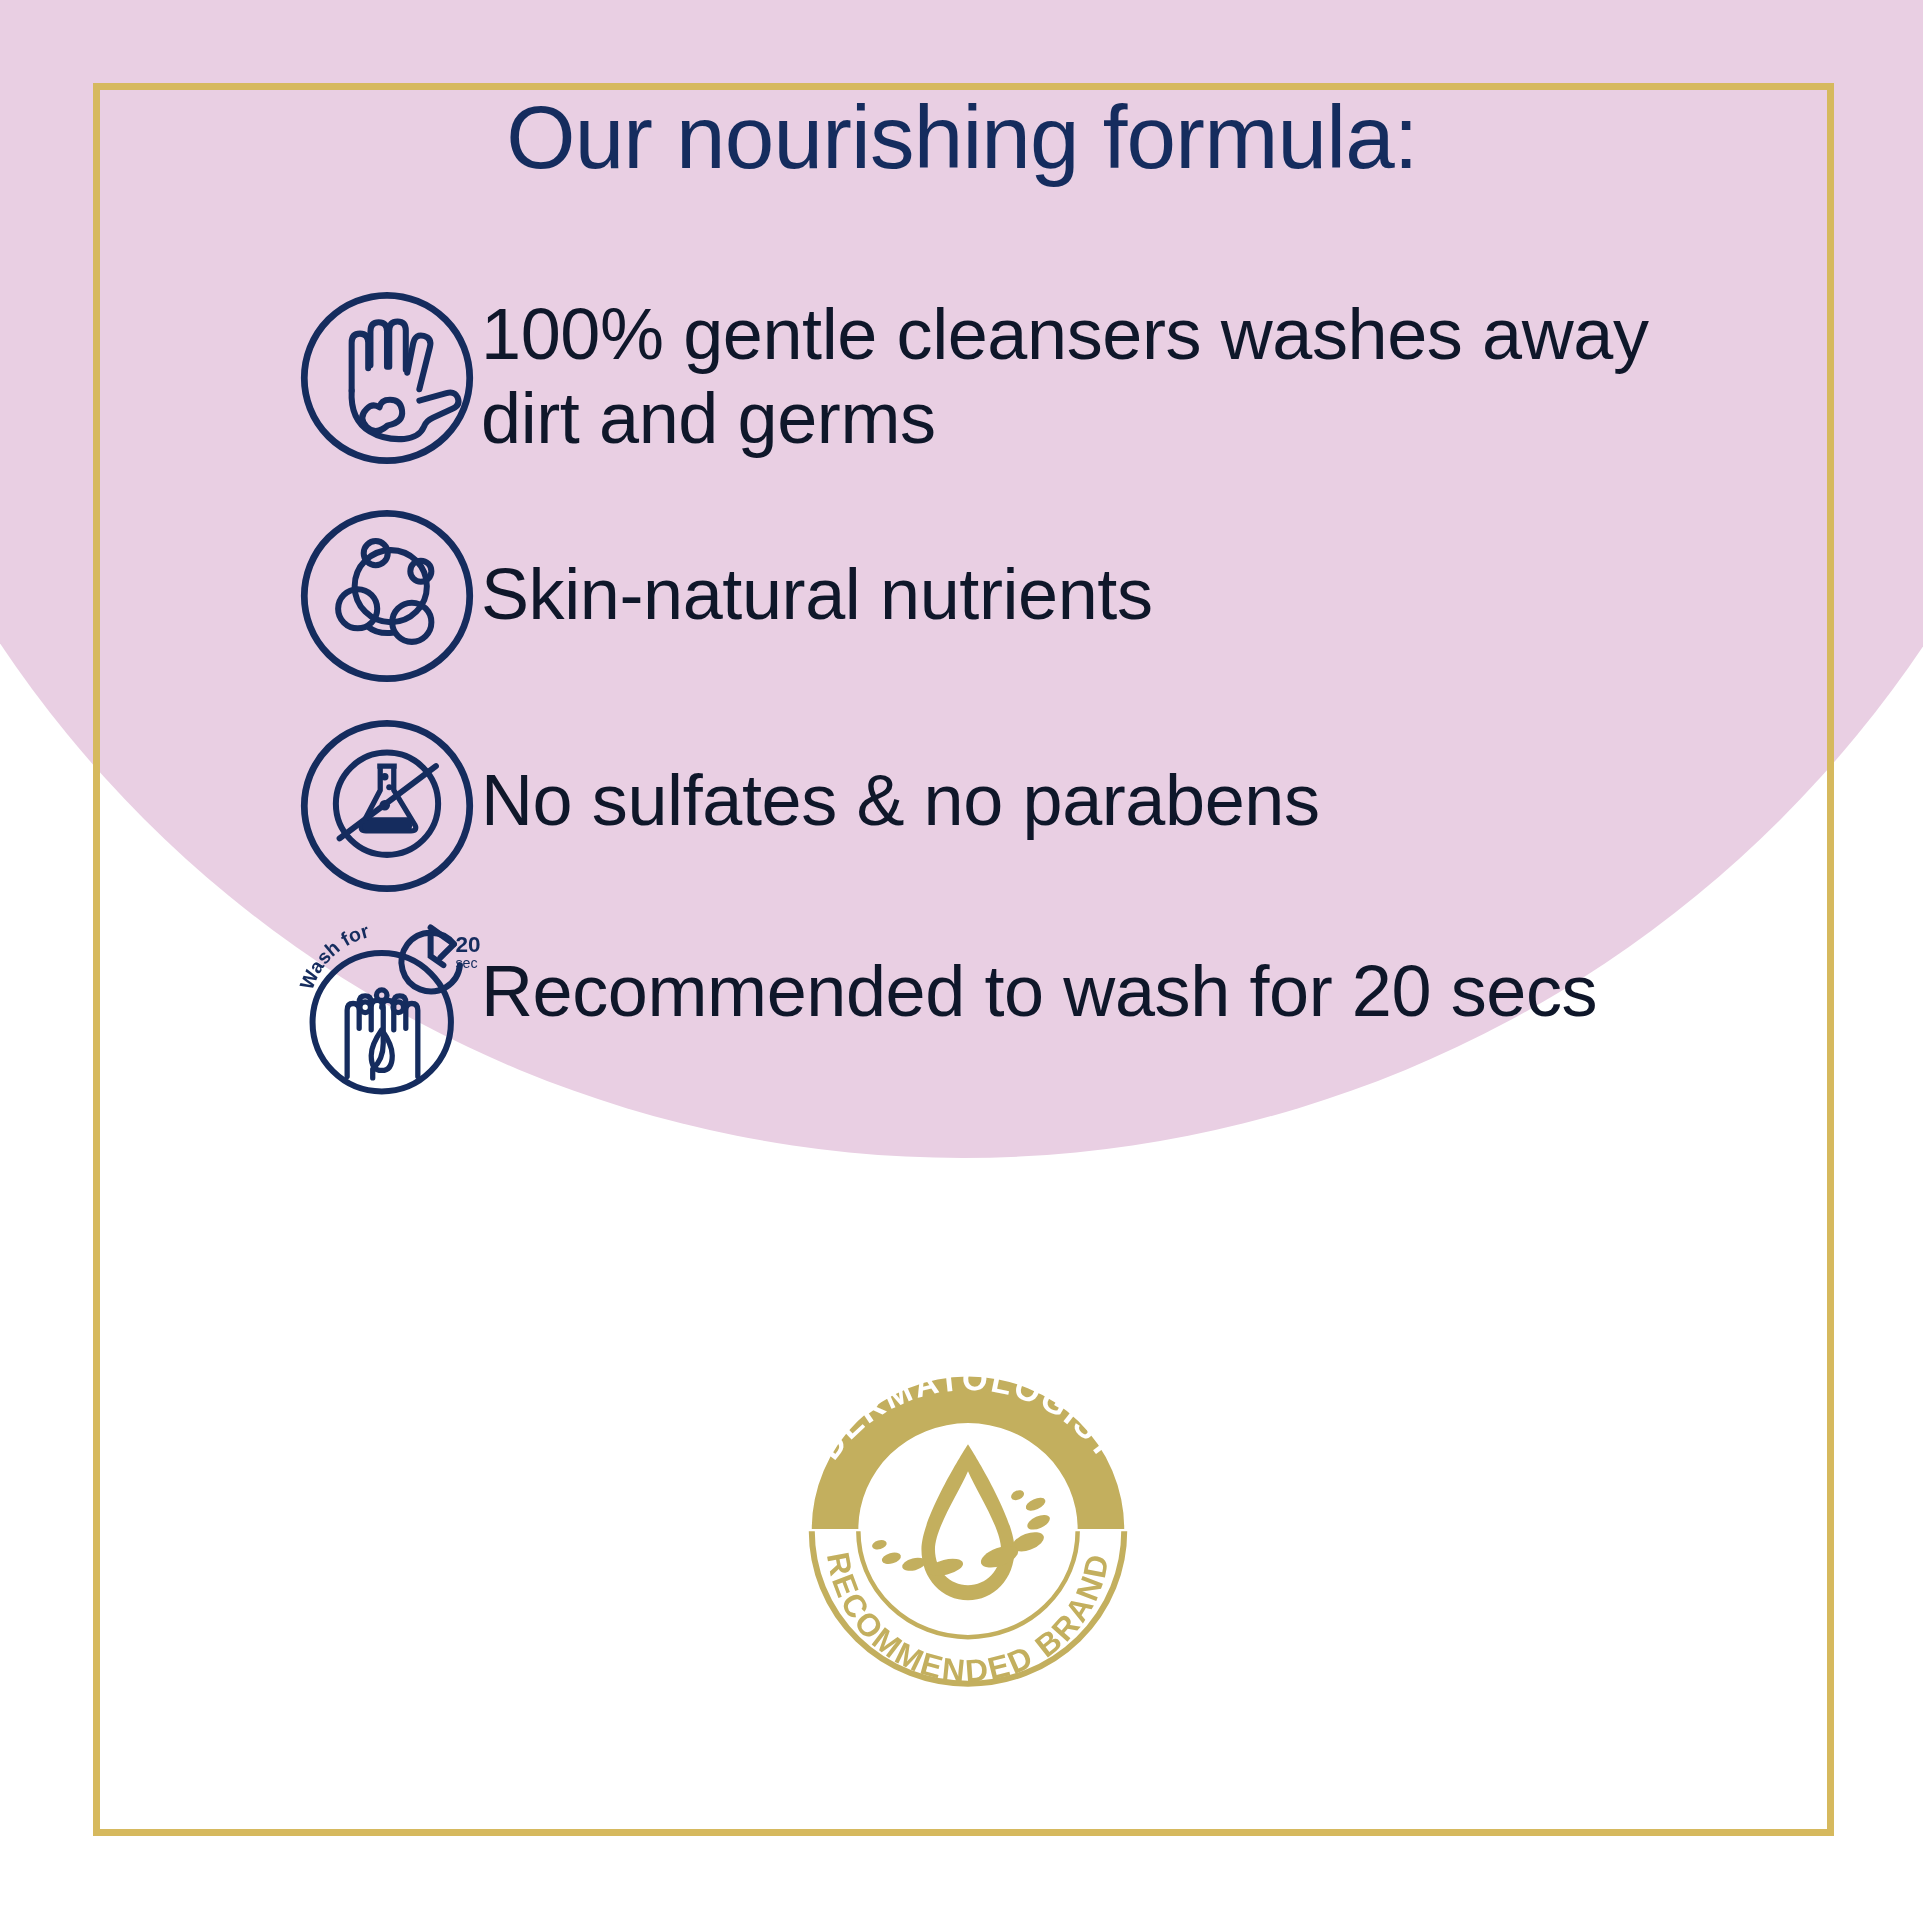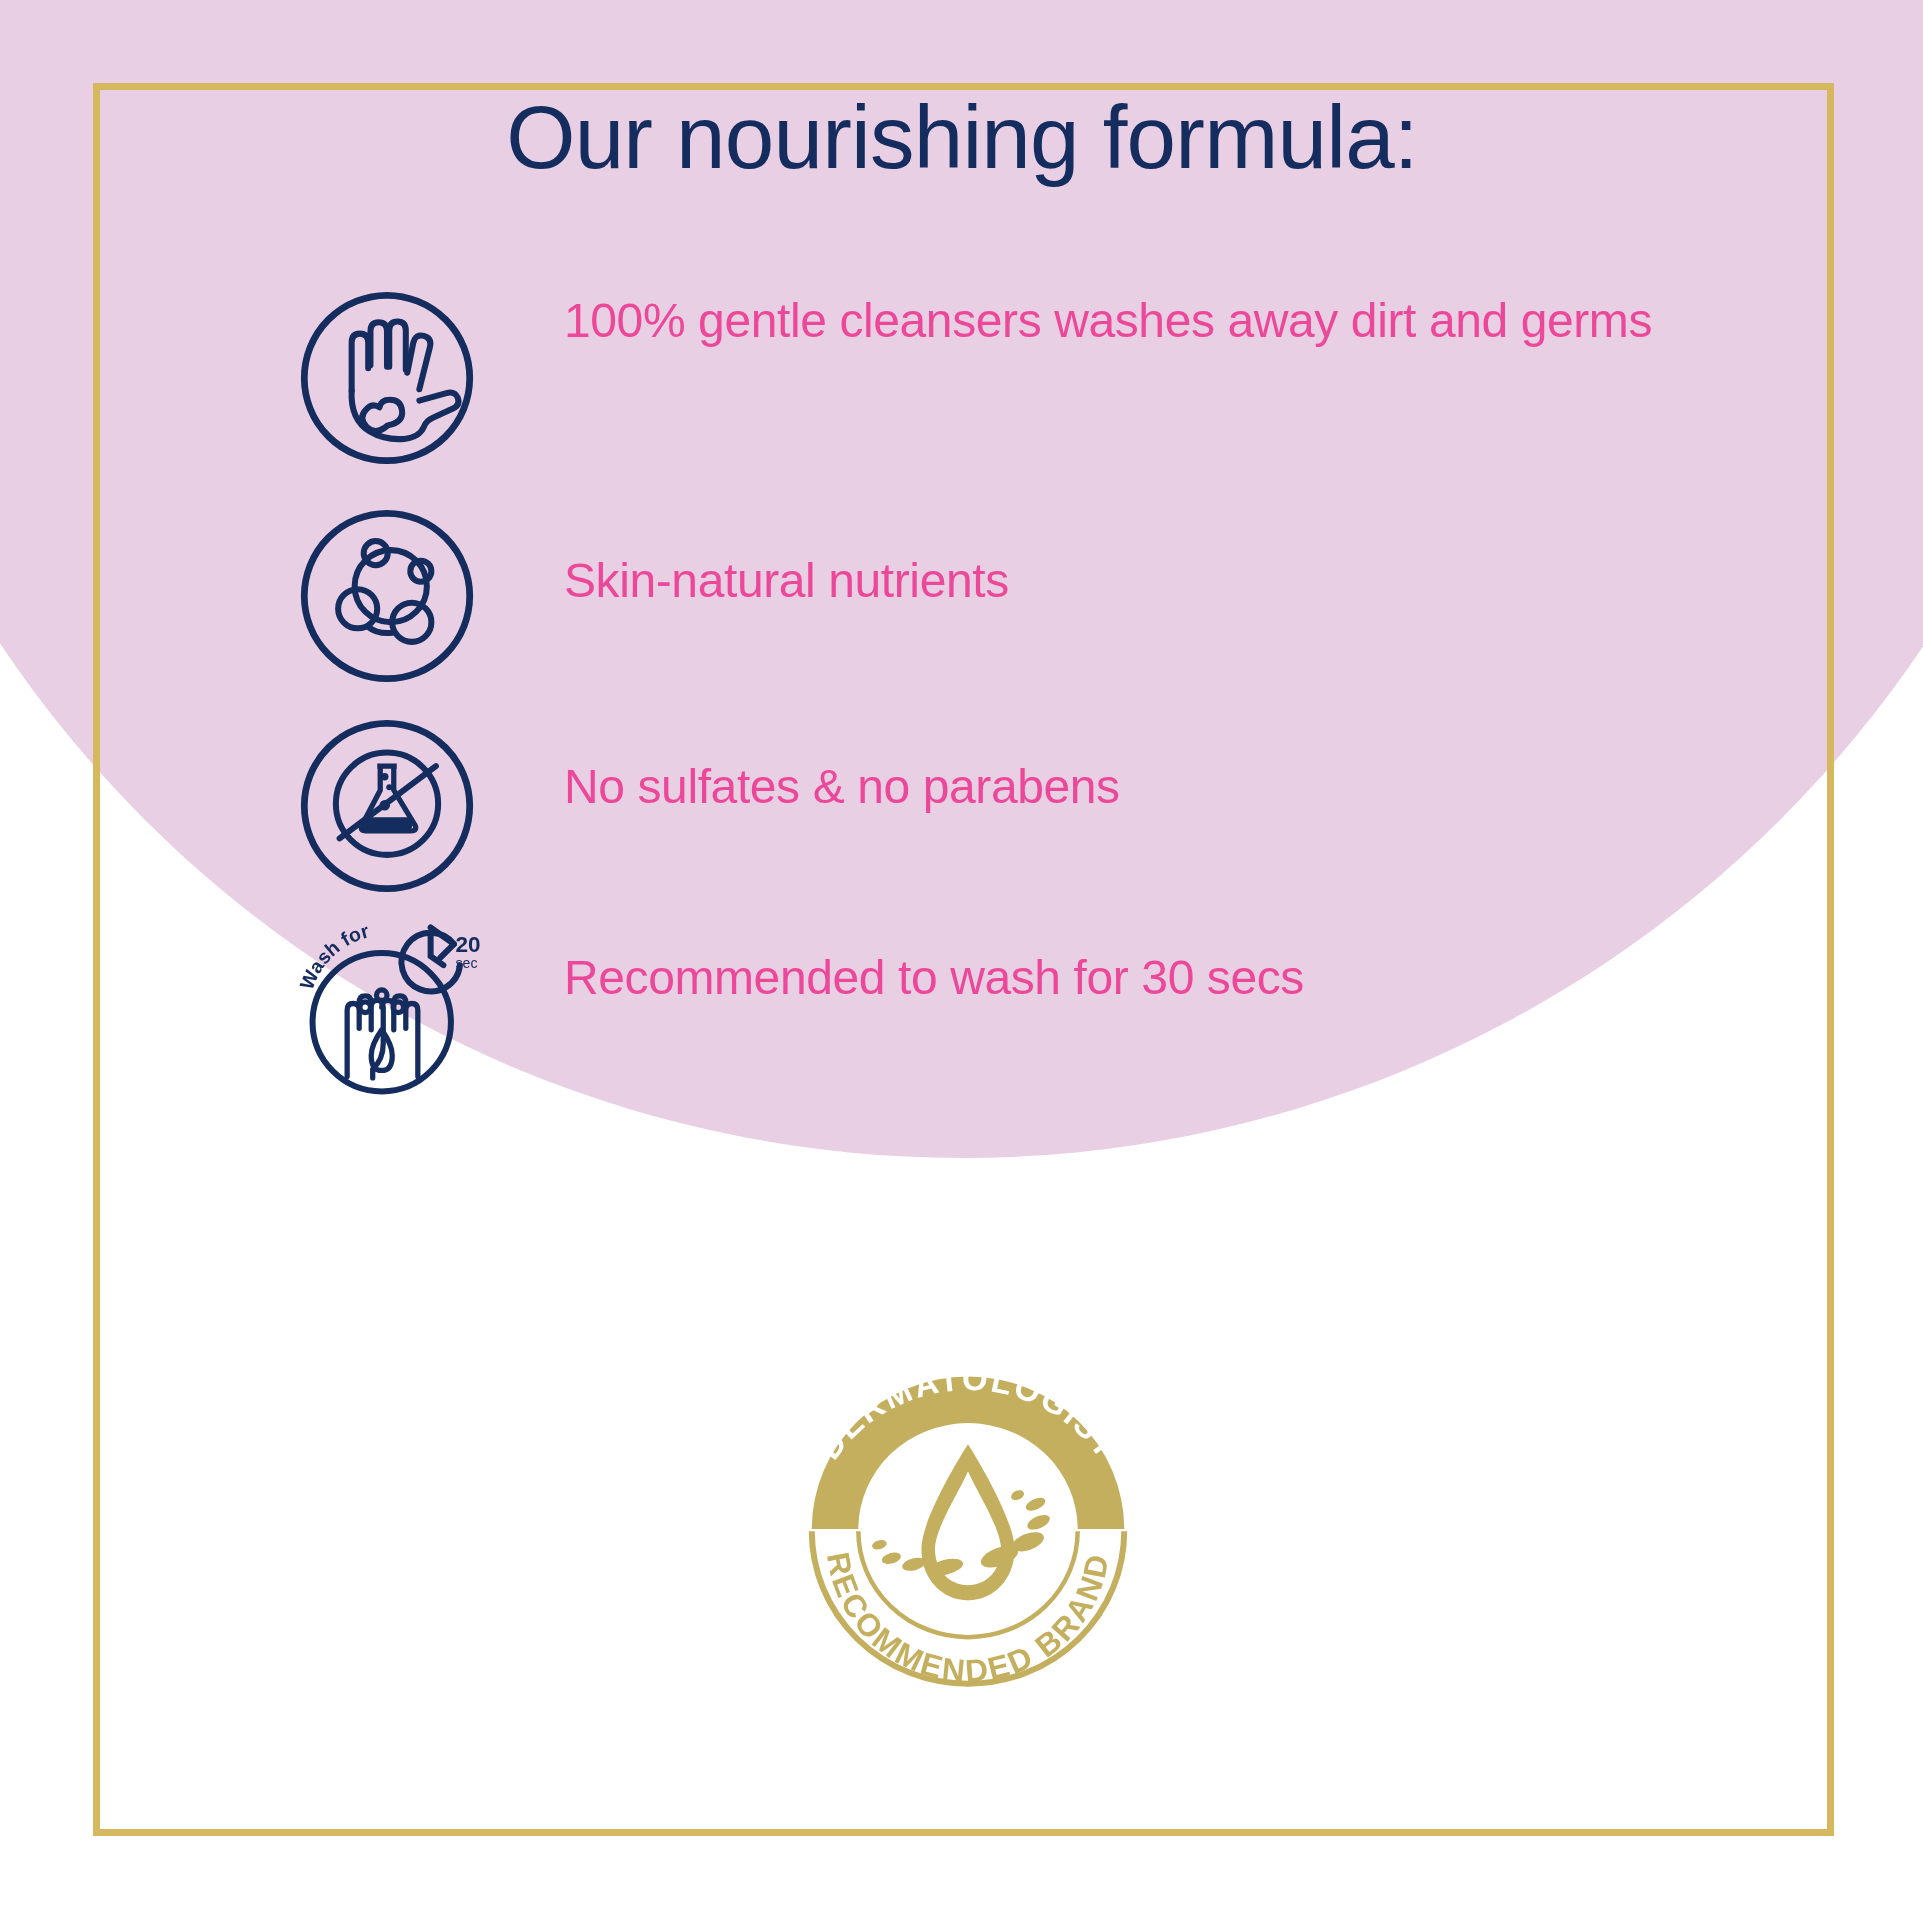--- a/index.html
+++ b/index.html
@@ -66,24 +66,23 @@
 
   .icon-wrap {
     flex: 0 0 188px;
     height: 188px;
     position: relative;
   }
   .icon-wrap svg { display: block; }
 
   .feature-text {
     flex: 1 1 auto;
-    margin-left: 83px;
-    font-size: 48px;
+    font-size: 72px;
     line-height: 1.16;
-    color: #ec4899;
+    color: #0f172a;
     font-weight: 400;
     letter-spacing: -0.4px;
     padding-top: 9px;
   }
   #feature-1 .feature-text { padding-top: 51px; }
   #feature-2 .feature-text { padding-top: 47px; }
   #feature-3 .feature-text { padding-top: 39px; }
 
   
   #badge {
@@ -183,21 +182,21 @@
         <g fill="none" stroke="#152C5E" stroke-width="7" stroke-linecap="round" stroke-linejoin="round">
           <path d="M72 220 L72 132 q0-9 8-9 q8 0 8 9 L88 156 L88 122 q0-9 8-9 q8 0 8 9 L104 158 L104 128 q0-9 8-9 q8 0 8 9 L120 176 q0 22 -14 34 L106 222"></path>
           <path d="M166 220 L166 132 q0-9 -8-9 q-8 0-8 9 L150 156 L150 122 q0-9 -8-9 q-8 0-8 9 L134 158 L134 128 q0-9 -8-9 q-8 0 -8 9"></path>
           <path d="M118 158 q-14 20 -14 34 q0 20 14 20 q14 0 14-20 q0-14 -14-34 z"></path>
           <circle cx="118" cy="112" r="7"></circle>
           <circle cx="96" cy="128" r="7"></circle>
           <circle cx="140" cy="128" r="7"></circle>
         </g>
       </svg>
     </div>
-    <div class="feature-text">Recommended to wash for 30 secs</div>
+    <div class="feature-text">Recommended to wash for 20 secs</div>
   </div>
 
   <div id="badge">
     <svg viewBox="0 0 660 490">
       <defs>
         <path id="topArcPath" d="M 120 265 A 210 205 0 0 1 540 265"></path>
         <path id="bottomArcPath" d="M 142 262 A 188 186 0 0 0 518 262"></path>
         <clipPath id="topBandClip">
           <rect x="0" y="0" width="660" height="258"></rect>
         </clipPath>

